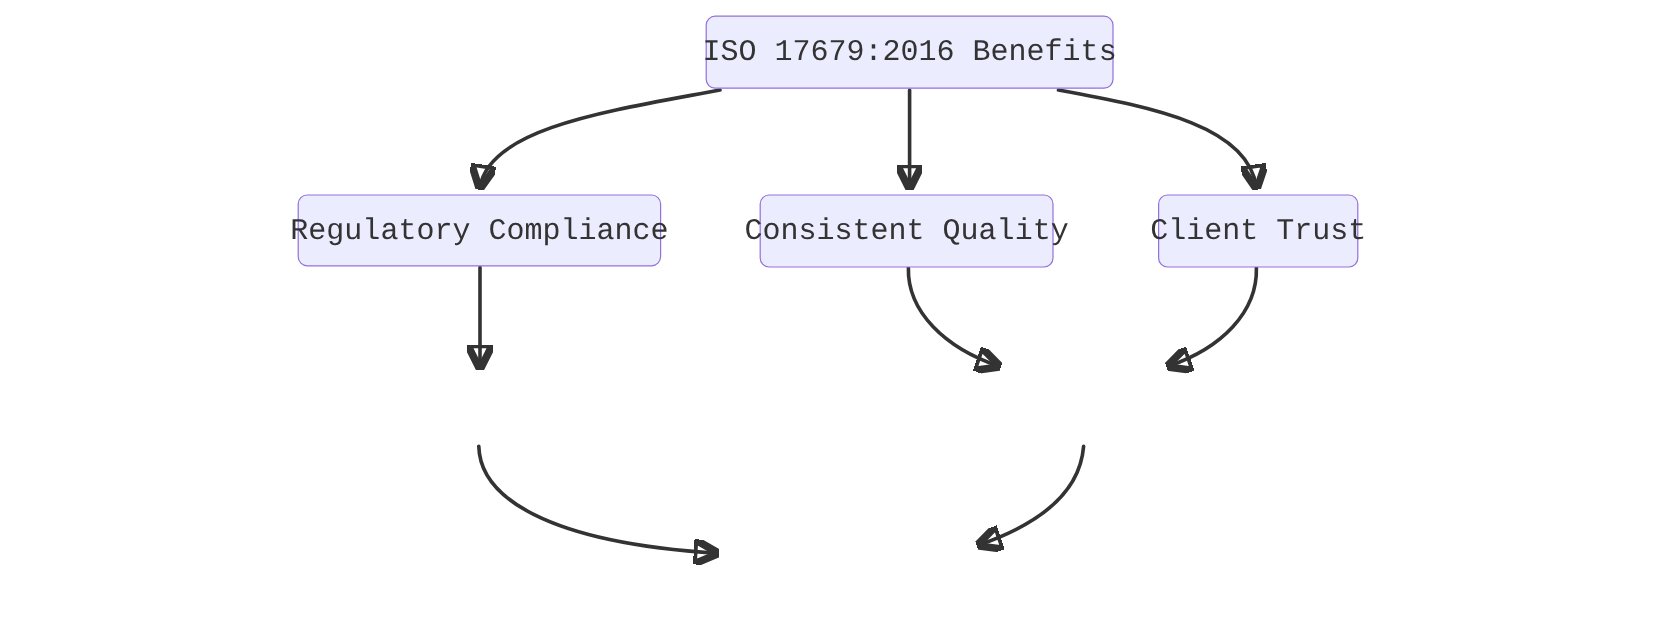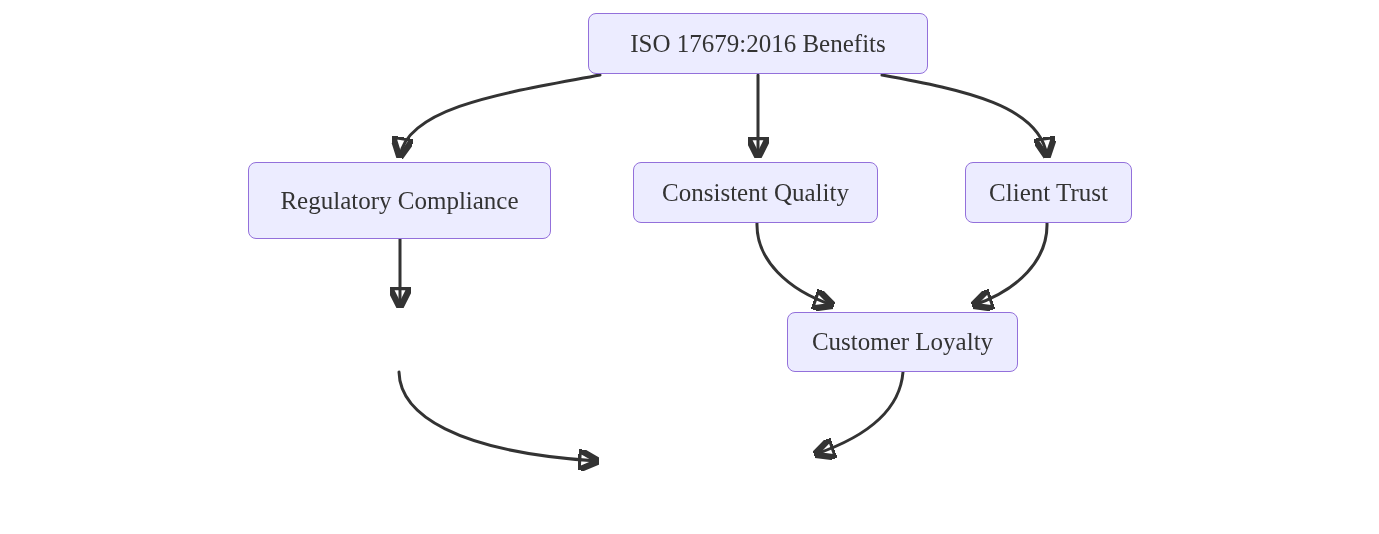--- a/index.html
+++ b/index.html
@@ -1,21 +1,21 @@
 <!DOCTYPE html>
 <html><head>
 <meta charset="utf-8">
 <style>
   html, body { margin: 0; padding: 0; background: #ffffff; }
   .canvas {
     position: relative;
     width: 1379px;
     height: 534px;
     background: #ffffff;
-    font-family: Liberation Serif, serif;
+    font-family: Liberation Mono, monospace;
     overflow: hidden;
   }
   .edges {
     position: absolute;
     left: 0; top: 0;
     width: 1379px; height: 534px;
   }
   .edges path { fill: none; stroke: #333333; stroke-width: 3; stroke-linecap: round; }
   .node {
     position: absolute;
@@ -25,21 +25,21 @@
     box-sizing: border-box;
     background: #ECECFF;
     border: 1.5px solid #9370DB;
     border-radius: 8px;
     color: #333333;
     font-size: 25px;
     white-space: nowrap;
     text-align: center;
   }
   #n-benefits   { left: 588px; top: 13px;  width: 340px; height: 61px; }
-  #n-regulatory { left: 248px; top: 162px; width: 303px; height: 77px; }
+  #n-regulatory { left: 248px; top: 162px; width: 303px; height: 60px; }
   #n-quality    { left: 633px; top: 162px; width: 245px; height: 61px; }
   #n-trust      { left: 965px; top: 162px; width: 167px; height: 61px; }
   #n-reputation { left: 258px; top: 312px; width: 284px; height: 60px; }
   #n-loyalty    { left: 787px; top: 312px; width: 231px; height: 60px; }
   #n-growth     { left: 609px; top: 458px; width: 228px; height: 60px; }
 </style>
 </head>
 <body>
 
 <div class="canvas">
@@ -70,18 +70,15 @@
 
   <div class="node" id="n-quality">
     <span>Consistent Quality</span>
   </div>
 
   <div class="node" id="n-trust">
     <span>Client Trust</span>
   </div>
 
 
-  <div class="node" id="n-loyalty">
-    <span>Customer Loyalty</span>
-  </div>
 
 
 </div>
 
 </body></html>

